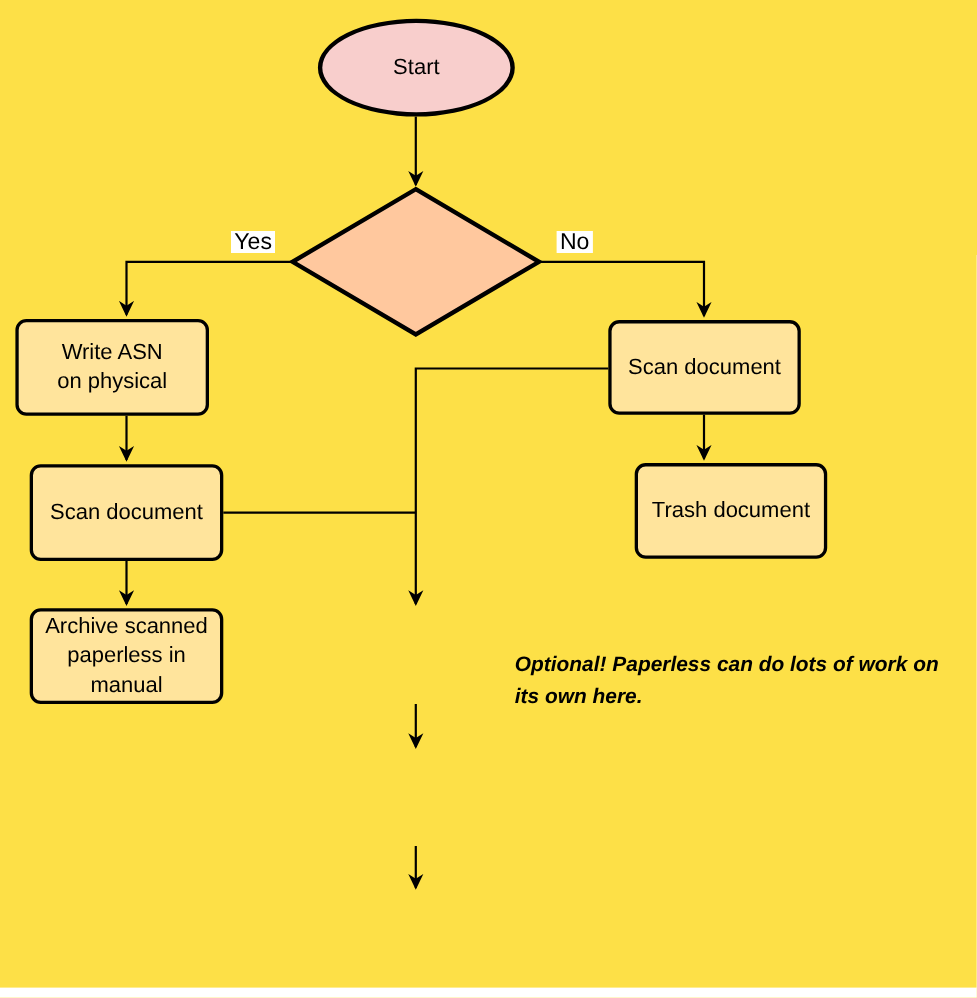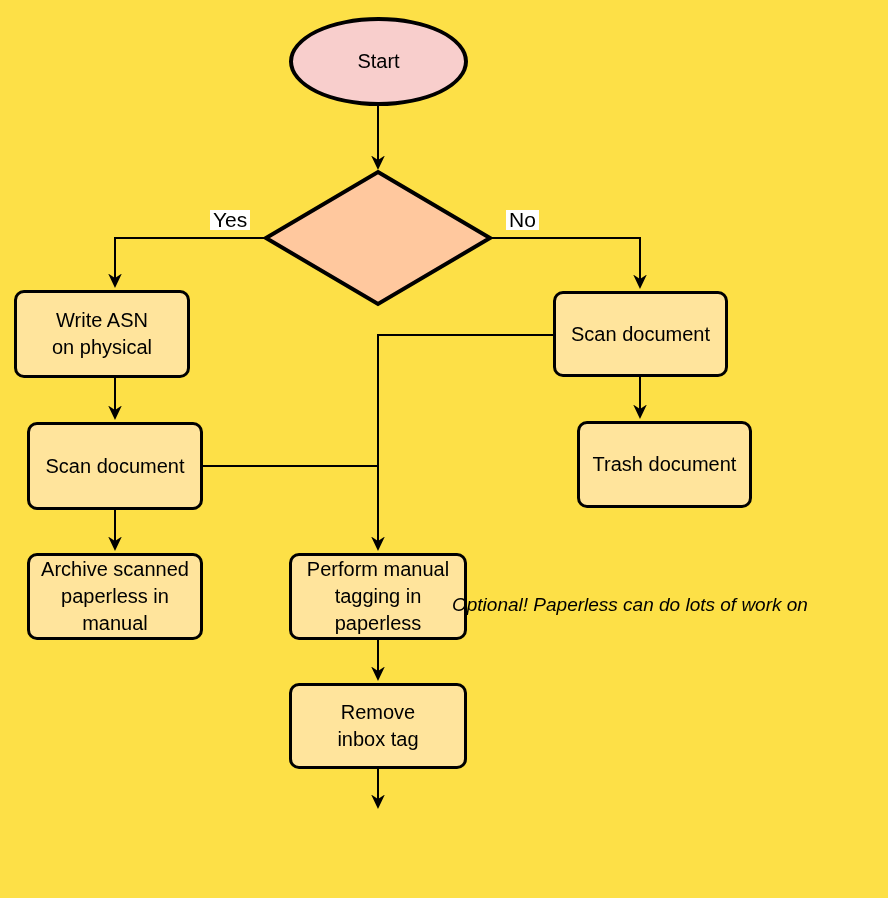--- a/index.html
+++ b/index.html
@@ -39,22 +39,22 @@
     text-align:center;font-size:20px;line-height:27px;
   }
   .edge-label{
     position:absolute;
     font-size:21px;line-height:20px;
     background:#ffffff;padding:0 3px;
   }
   #label-yes{left:210px;top:210px;}
   #label-no{left:506px;top:210px;text-align:right;}
   .note{
-    position:absolute;left:452px;top:590px;width:408px;
-    font-size:19px;line-height:29px;font-style:italic;
+    position:absolute;left:468px;top:590px;width:408px;
+    font-size:19px;line-height:29px;font-style:italic;font-weight:bold;
   }
   .bottom-border{
     position:absolute;left:0;top:902px;width:888px;height:5px;
     border-top:1px solid #e7e7e9;background:#fbfbfc;
   }
 </style>
 </head>
 <body>
 
 <div id="canvas">
@@ -104,30 +104,22 @@
   </div>
 
   <div class="node process" style="left:553px;top:291px;width:175px;height:86px;">
     <div>Scan document</div>
   </div>
 
   <div class="node process" style="left:553px;top:421px;width:175px;height:87px;margin-left:24px;">
     <div>Trash document</div>
   </div>
 
-  <div class="node process" style="left:289px;top:553px;width:178px;height:87px;">
-    <div>Perform manual</div>
-    <div>tagging in</div>
-    <div>paperless</div>
-  </div>
 
   <div class="note">
     <div>Optional! Paperless can do lots of work on</div>
+    <div>its own here.</div>
   </div>
 
-  <div class="node process" style="left:289px;top:683px;width:178px;height:86px;">
-    <div>Remove</div>
-    <div>inbox tag</div>
-  </div>
 
 
   <div class="bottom-border"></div>
 </div>
 
 </body></html>

